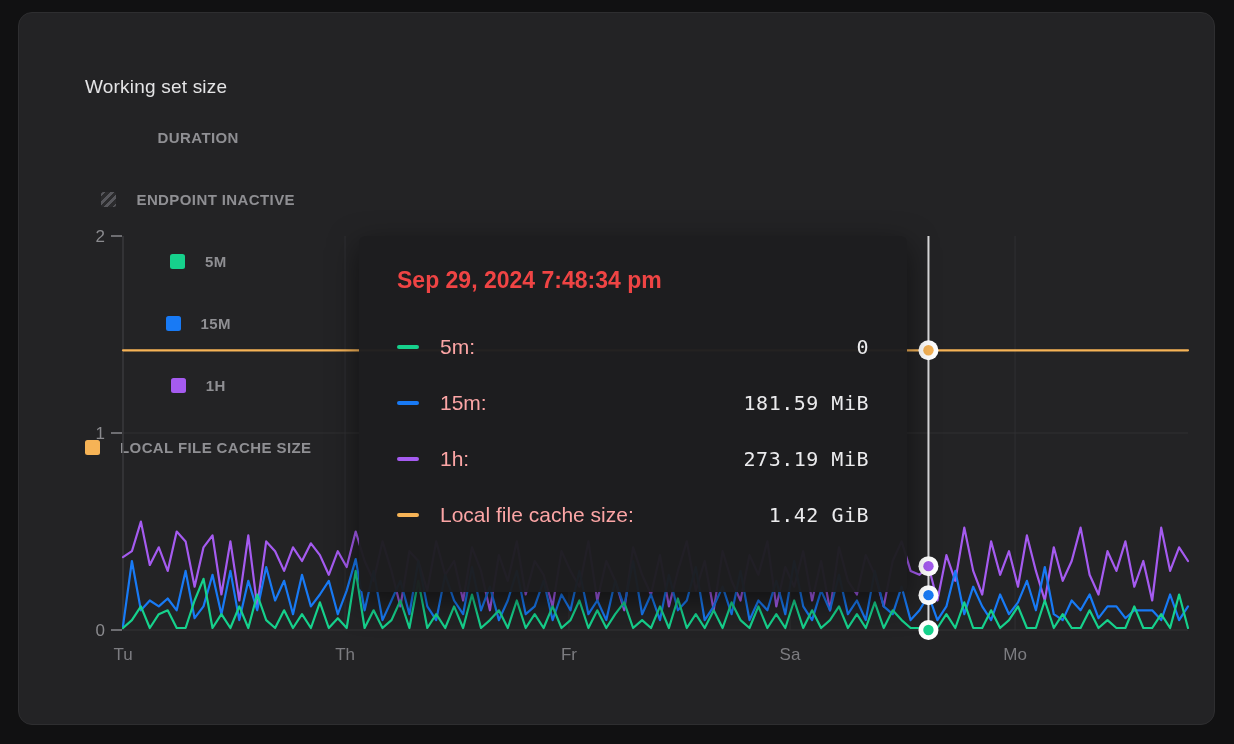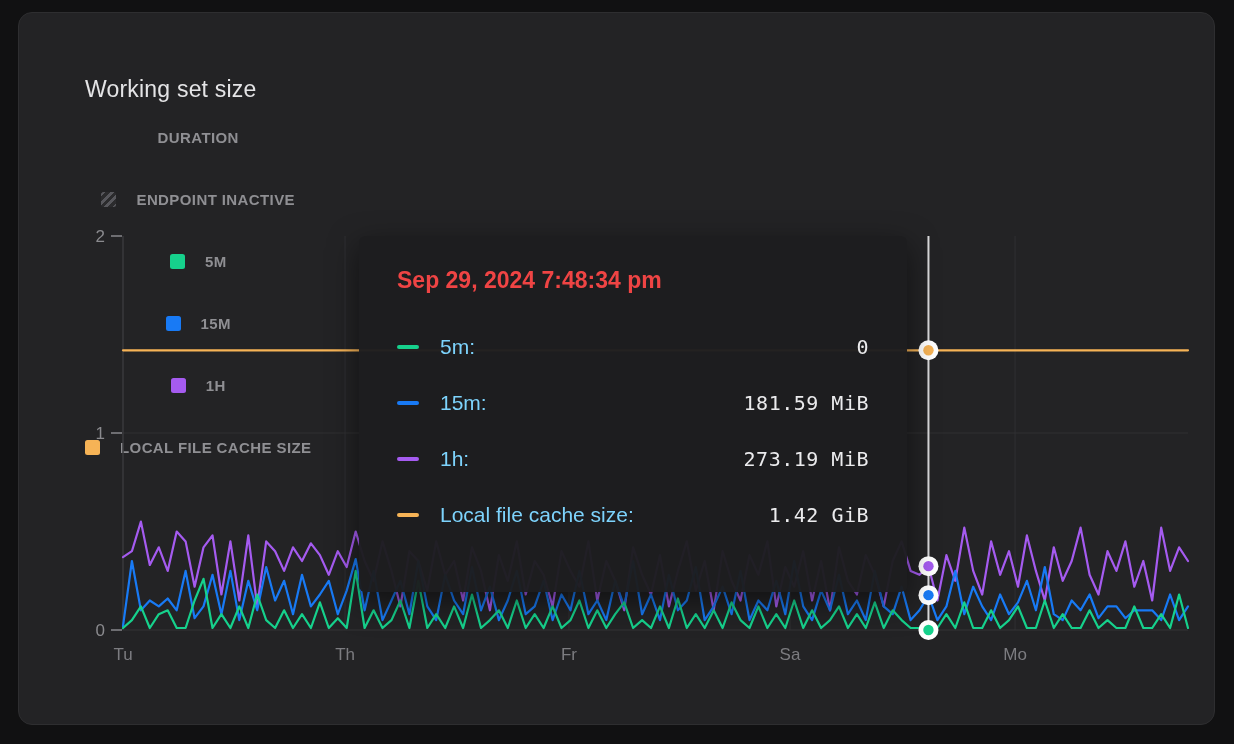--- a/index.html
+++ b/index.html
@@ -1,35 +1,35 @@
 <!DOCTYPE html>
 <html><head>
 <meta charset="utf-8">
 <style>
   html,body{margin:0;padding:0;background:#111112;}
   .canvas{position:relative;width:1234px;height:744px;background:#111112;overflow:hidden;
           font-family:"Liberation Sans",sans-serif;}
   .card{position:absolute;left:18px;top:12px;width:1197px;height:713px;background:#232325;
         border:1px solid #2e2e30;border-radius:14px;box-sizing:border-box;}
-  .card-title{position:absolute;left:66px;top:63px;font-size:23px;font-weight:500;color:#e4e4e6;
+  .card-title{position:absolute;left:66px;top:63px;font-size:19px;font-weight:500;color:#e4e4e6;
               letter-spacing:.2px;}
   .legend{position:absolute;left:66px;top:116px;display:flex;align-items:center;gap:45px;height:22px;flex-direction:column;}
   .legend-label,.legend-item span.txt{font-size:15px;font-weight:700;color:#8f8f93;letter-spacing:.4px;}
   .legend-item{display:flex;align-items:center;gap:20px;cursor:pointer;}
   .swatch{width:15px;height:15px;border-radius:2.5px;background:#555;flex:none;}
   .swatch.hatch{background:repeating-linear-gradient(-45deg,#57575c 0 2.5px,#2b2b2d 2.5px 6px);}
   svg.chart{position:absolute;left:0;top:0;z-index:2;font-family:"Liberation Sans",sans-serif;}
   .tooltip{position:absolute;left:340px;top:223px;width:548px;height:356px;z-index:5;
            background:rgba(29,29,31,.97);border-radius:6px;box-sizing:border-box;
            padding:31px 38px;box-shadow:0 10px 30px rgba(0,0,0,.5);}
   .tooltip-title{font-size:23px;color:#ef4444;font-weight:700;margin-bottom:39px;}
   .tt-row{display:flex;align-items:center;height:28px;margin-bottom:28px;}
   .tt-row:last-child{margin-bottom:0;}
   .tt-dash{width:22px;height:4.5px;border-radius:2.5px;background:#888;margin-right:21px;flex:none;}
-  .tt-label{font-size:21px;color:#7dd3fc;flex:none;}
+  .tt-label{font-size:21px;color:#fca5a5;flex:none;}
   .tt-value{font-family:"DejaVu Sans Mono",monospace;font-size:20px;color:#ebebed;
             margin-left:auto;text-align:right;letter-spacing:.5px;}
 </style>
 </head>
 <body>
 
 <div class="canvas">
   <div class="card">
     <div class="card-title">Working set size</div>
 

